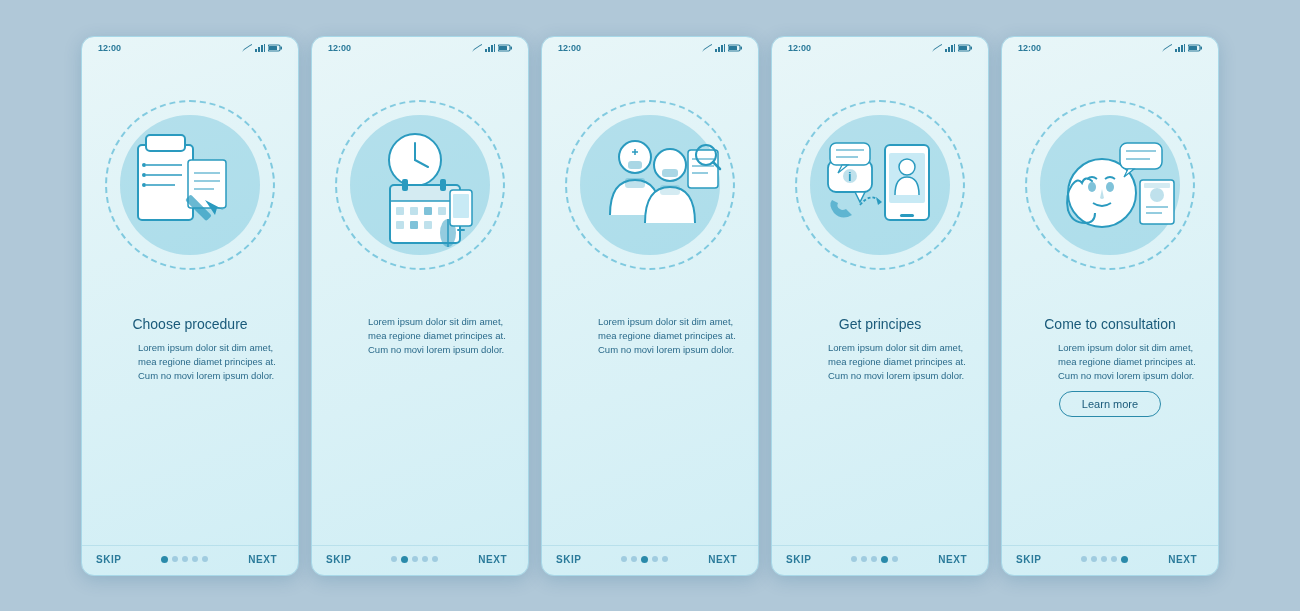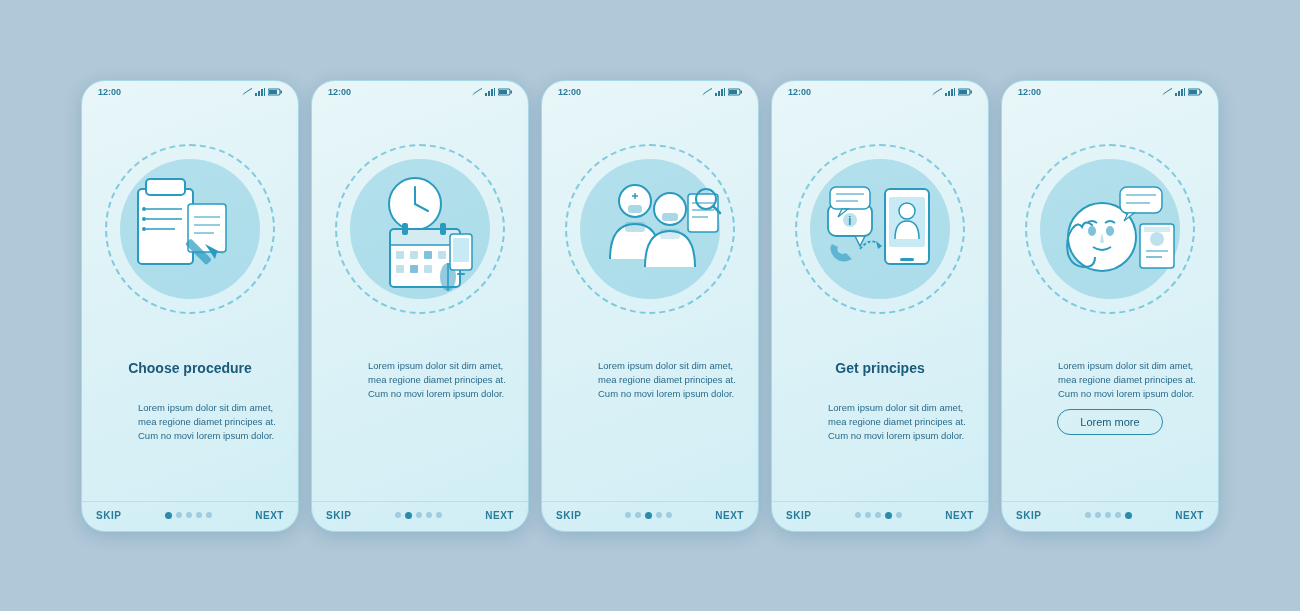--- a/index.html
+++ b/index.html
@@ -18,23 +18,23 @@
     .phones-container {
       display: flex;
       gap: 12px;
       align-items: center;
       justify-content: center;
       padding: 20px;
     }
 
     .phone {
       width: 218px;
-      height: 452px;
+      height: 540px;
       background: linear-gradient(160deg, #e8f6f8 0%, #d0eef5 100%);
-      border-radius: 24px;
+      border-radius: 13px;
       box-shadow: 0 4px 18px rgba(0,80,120,0.18);
       display: flex;
       flex-direction: column;
       overflow: hidden;
       position: relative;
       border: 1.5px solid #a8d8e8;
     }
 
     .phone-status-bar {
       display: flex;
@@ -97,24 +97,24 @@
       height: 160px;
     }
 
     .phone-content {
       padding: 0 16px 8px;
       flex-shrink: 0;
     }
 
     .phone-title {
       font-size: 14px;
-      font-weight: bold;
+      font-weight: normal;
       color: #1a5a7a;
       text-align: center;
-      margin-bottom: 24px;
+      margin-bottom: 8px;
       line-height: 1.3;
     }
 
     .phone-text {
       font-size: 9.5px;
       color: #2a6a8a;
       line-height: 1.5;
       text-align: left;
       margin-left: 40px;
     }
@@ -127,21 +127,20 @@
       border-radius: 20px;
       background: transparent;
       color: #1a5a7a;
       font-size: 11px;
       cursor: pointer;
       text-align: center;
     }
 
     .phone-nav {
       display: flex;
-      justify-content: space-between;
       align-items: center;
       padding: 8px 14px 10px;
       flex-shrink: 0;
       border-top: 1px solid rgba(32,140,180,0.15);
       margin-top: auto;
       gap: 40px;
     }
 
     .nav-skip, .nav-next {
       font-size: 10px;
@@ -477,22 +476,23 @@
         <polygon points="98,64 94,72 104,64" fill="white" stroke="#2a9abf" stroke-width="1.2"></polygon>
 
         <rect x="110" y="75" width="34" height="44" rx="3" fill="white" stroke="#2a9abf" stroke-width="1.5"></rect>
         <circle cx="127" cy="90" r="7" fill="#2a9abf" opacity="0.3"></circle>
         <line x1="116" y1="102" x2="138" y2="102" stroke="#2a9abf" stroke-width="1.2"></line>
         <line x1="116" y1="108" x2="132" y2="108" stroke="#2a9abf" stroke-width="1.2"></line>
         <rect x="114" y="78" width="26" height="5" rx="1" fill="#2a9abf" opacity="0.2"></rect>
       </svg>
     </div>
     <div class="phone-content">
+      <div class="phone-title">Come to consultation</div>
       <div class="phone-text">Lorem ipsum dolor sit dim amet, mea regione diamet principes at. Cum no movi lorem ipsum dolor.</div>
-      <button class="learn-more-btn">Lorem more</button>
+      <button class="learn-more-btn">Learn more</button>
     </div>
     <div class="phone-nav">
       <span class="nav-skip">SKIP</span>
       <div class="nav-dots">
         <div class="dot"></div>
         <div class="dot"></div>
         <div class="dot"></div>
         <div class="dot"></div>
         <div class="dot"></div>
       </div>

